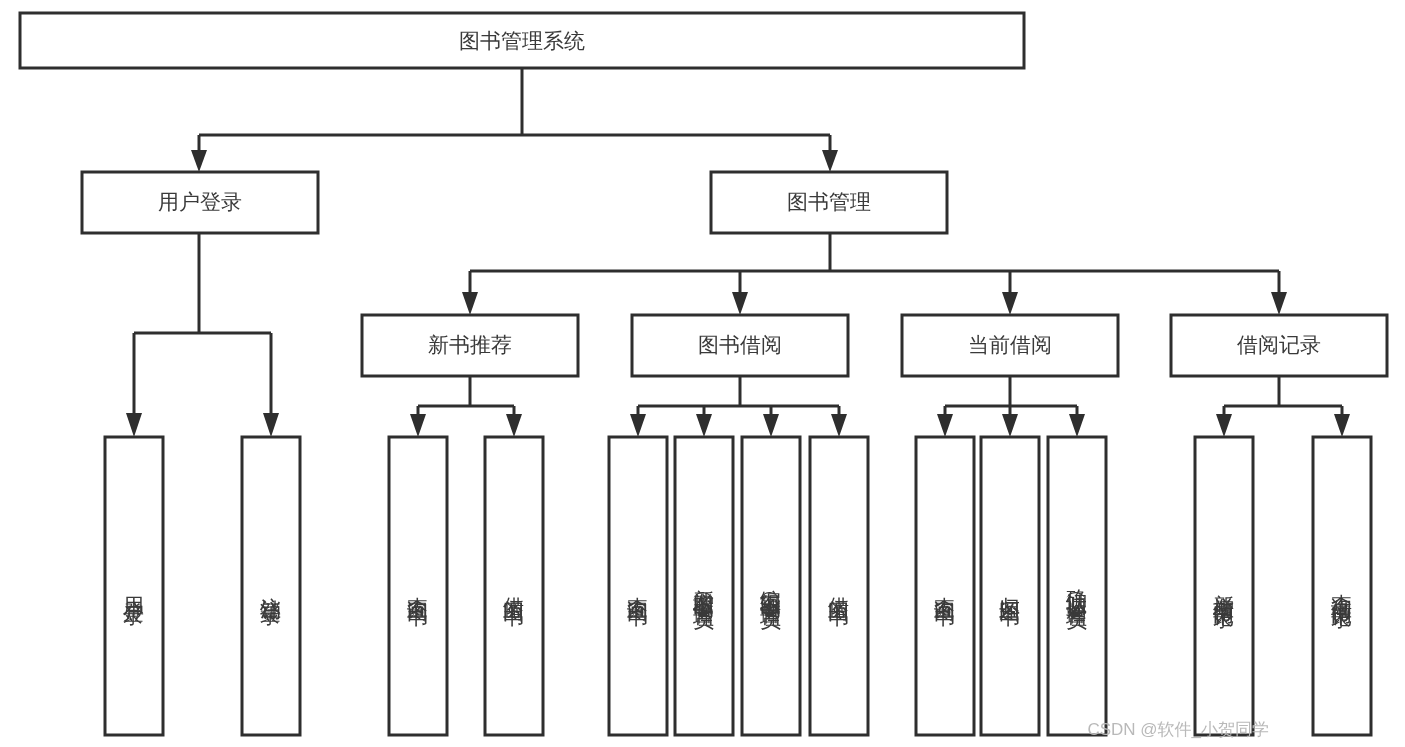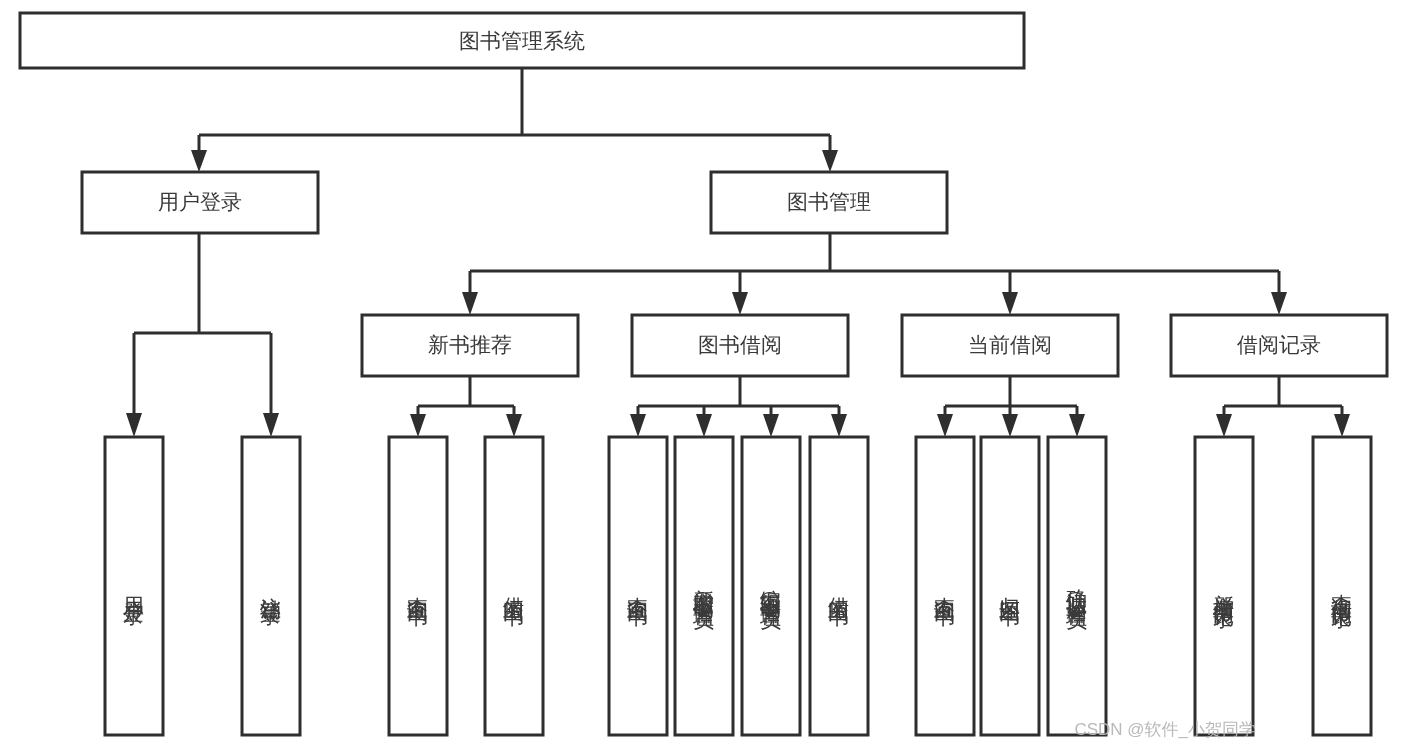--- a/index.html
+++ b/index.html
@@ -53,21 +53,21 @@
     font-family: "Liberation Sans", "DejaVu Sans", sans-serif;
     font-size: 21px;
     fill: #3a3a3a;
     writing-mode: vertical-rl;
     text-orientation: upright;
     text-anchor: middle;
     letter-spacing: 3px;
   }
   .watermark {
     position: absolute;
-    right: 23px;
+    right: 10px;
     bottom: 6px;
     font-family: "Liberation Sans", "DejaVu Sans", sans-serif;
     font-size: 17px;
     color: #b9b9b9;
     white-space: nowrap;
     pointer-events: none;
   }
 </style>
 </head>
 <body>

